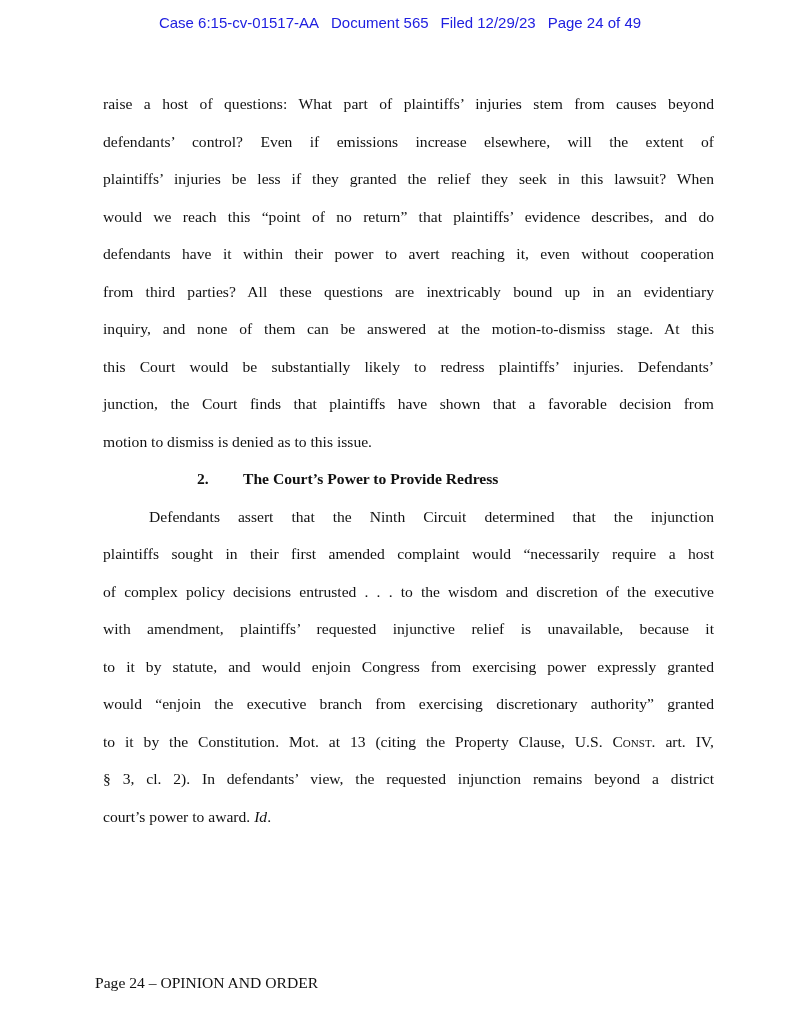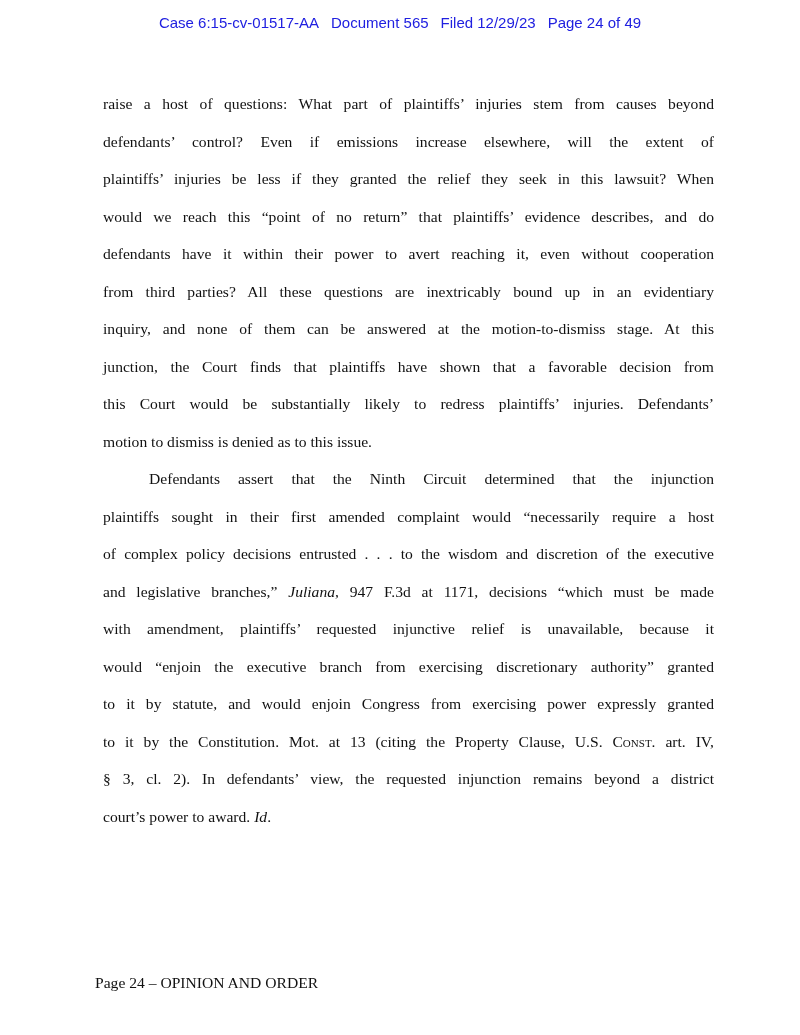--- a/index.html
+++ b/index.html
@@ -40,33 +40,33 @@
 
 <div class="body-text">
   <div>
     <div class="line"><span class="inner">raise a host of questions: What part of plaintiffs’ injuries stem from causes beyond</span></div>
     <div class="line"><span class="inner">defendants’ control?  Even if emissions increase elsewhere, will the extent of</span></div>
     <div class="line"><span class="inner">plaintiffs’ injuries be less if they granted the relief they seek in this lawsuit?  When</span></div>
     <div class="line"><span class="inner">would we reach this “point of no return” that plaintiffs’ evidence describes, and do</span></div>
     <div class="line"><span class="inner">defendants have it within their power to avert reaching it, even without cooperation</span></div>
     <div class="line"><span class="inner">from third parties?  All these questions are inextricably bound up in an evidentiary</span></div>
     <div class="line"><span class="inner">inquiry, and none of them can be answered at the motion-to-dismiss stage.  At this</span></div>
+    <div class="line"><span class="inner">this Court would be substantially likely to redress plaintiffs’ injuries.  Defendants’</span></div>
     <div class="line"><span class="inner">junction, the Court finds that plaintiffs have shown that a favorable decision from</span></div>
-    <div class="line"><span class="inner">this Court would be substantially likely to redress plaintiffs’ injuries.  Defendants’</span></div>
     <div class="line last"><span class="inner">motion to dismiss is denied as to this issue.</span></div>
   </div>
 
+  <div class="heading"><span class="num">2.</span><span>The Court’s Power to Provide Redress</span></div>
 
   <div>
     <div class="line indent"><span class="inner">Defendants assert that the Ninth Circuit determined that the injunction</span></div>
     <div class="line"><span class="inner">plaintiffs sought in their first amended complaint would “necessarily require a host</span></div>
     <div class="line"><span class="inner">of complex policy decisions entrusted . . . to the wisdom and discretion of the executive</span></div>
-    <div class="line"><span class="inner"><span>and legislative branches,” </span><i>Juliana</i><span>, 947 F.3d at 1171, decisions “which must be made</span></span></div>
     <div class="line"><span class="inner">with amendment, plaintiffs’ requested injunctive relief is unavailable, because it</span></div>
+    <div class="line"><span class="inner">to it by statute, and would enjoin Congress from exercising power expressly granted</span></div>
     <div class="line"><span class="inner">would “enjoin the executive branch from exercising discretionary authority” granted</span></div>
-    <div class="line"><span class="inner">to it by statute, and would enjoin Congress from exercising power expressly granted</span></div>
     <div class="line"><span class="inner"><span>to it by the Constitution.  Mot. at 13 (citing the Property Clause, U.S. </span><span class="sc">Const</span><span>. art. IV,</span></span></div>
     <div class="line"><span class="inner">§ 3, cl. 2).  In defendants’ view, the requested injunction remains beyond a district</span></div>
     <div class="line last"><span class="inner"><span>court’s power to award.  </span><i>Id</i><span>.</span></span></div>
   </div>
 </div>
 
 <div class="footer">Page 24 – OPINION AND ORDER</div>
 
 </body></html>

